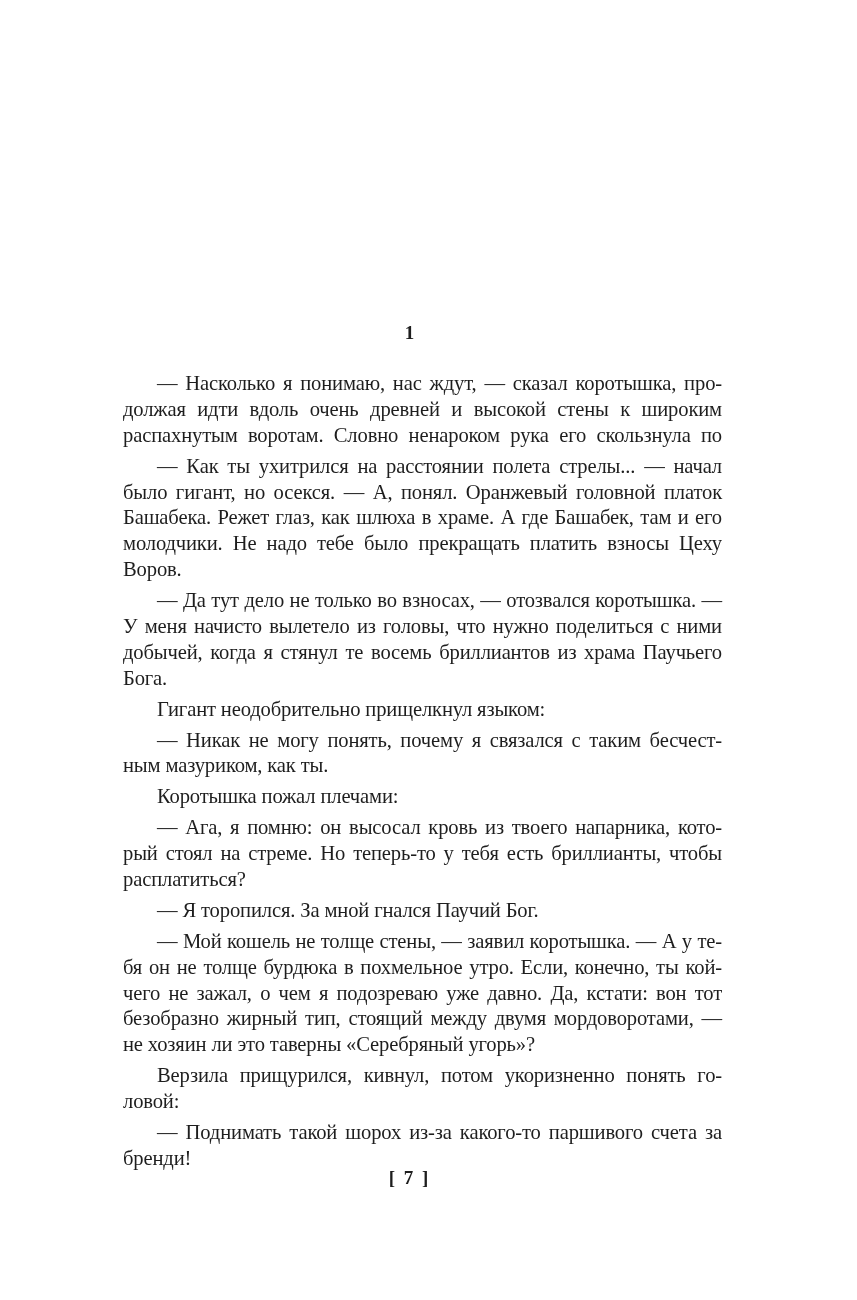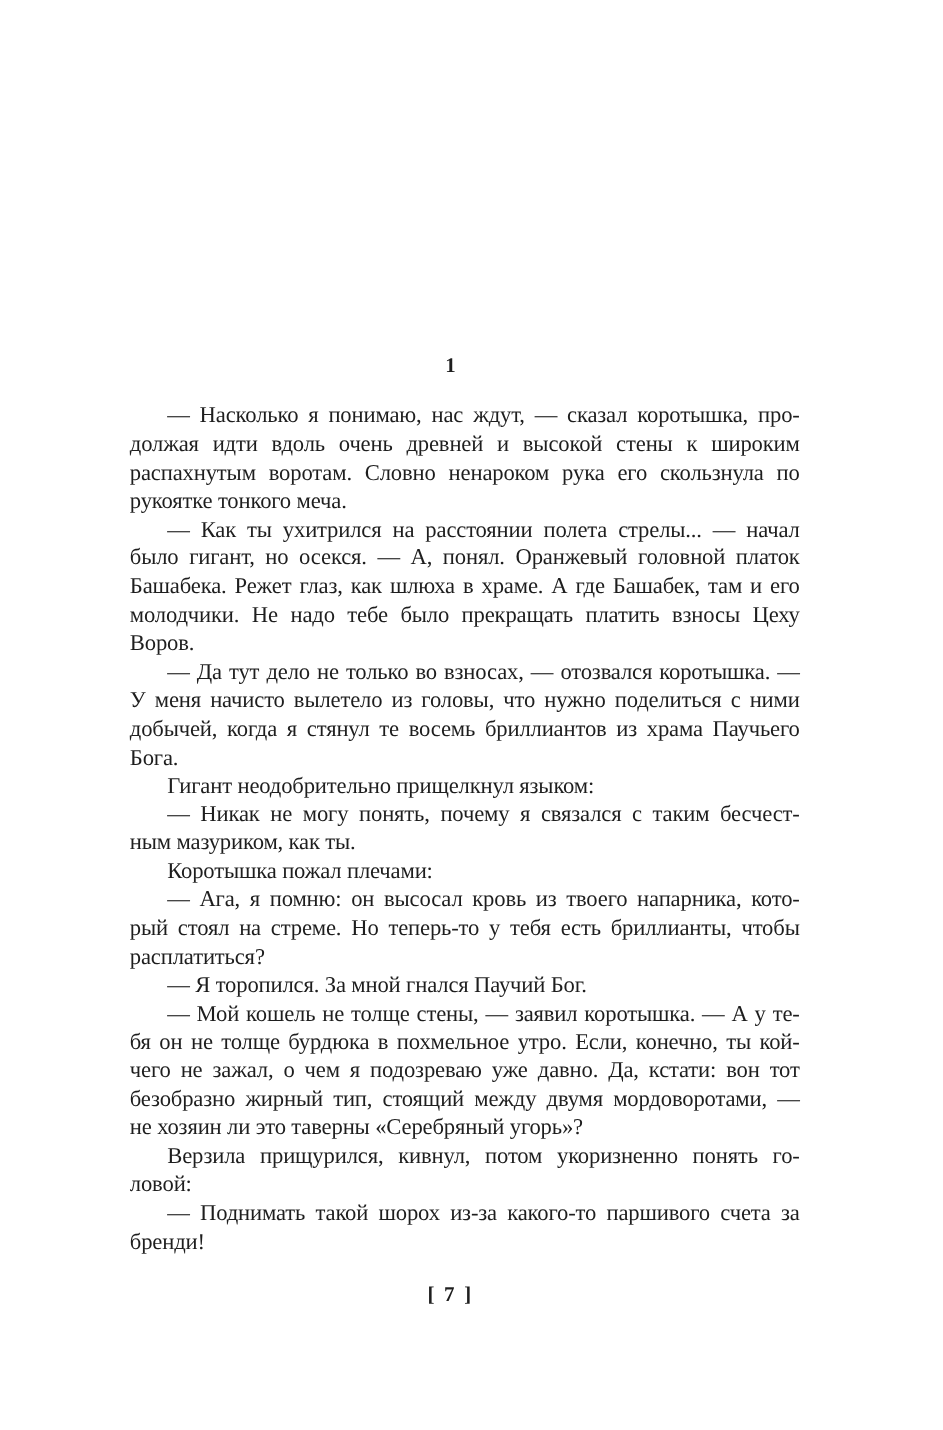--- a/index.html
+++ b/index.html
@@ -35,21 +35,21 @@
     position: absolute;
     top: 366px;
     left: 118px;
     width: 609px;
     font-size: 20.6px;
     line-height: 25.9px;
     text-align: justify;
     letter-spacing: -0.15px;
   }
   .para {
-    margin: 0;
+    margin: 5px;
     text-indent: 0;
   }
   .line {
     display: block;
     white-space: nowrap;
     text-align: justify;
     text-align-last: justify;
     height: 25.9px;
   }
   .line.first { padding-left: 34px; }
@@ -70,21 +70,20 @@
 <body>
 
 <div class="page">
   <div class="chapter-number">1</div>
 
   <div class="text-block" id="text-block">
       <div class="para">
         <span class="line first">— Насколько я понимаю, нас ждут, — сказал коротышка, про-</span>
         <span class="line">должая идти вдоль очень древней и высокой стены к широким</span>
         <span class="line">распахнутым воротам. Словно ненароком рука его скользнула по</span>
-        <span class="line last">рукоятке тонкого меча.</span>
       </div>
       <div class="para">
         <span class="line first">— Как ты ухитрился на расстоянии полета стрелы... — начал</span>
         <span class="line">было гигант, но осекся. — А, понял. Оранжевый головной платок</span>
         <span class="line">Башабека. Режет глаз, как шлюха в храме. А где Башабек, там и его</span>
         <span class="line">молодчики. Не надо тебе было прекращать платить взносы Цеху</span>
         <span class="line last">Воров.</span>
       </div>
       <div class="para">
         <span class="line first">— Да тут дело не только во взносах, — отозвался коротышка. —</span>

